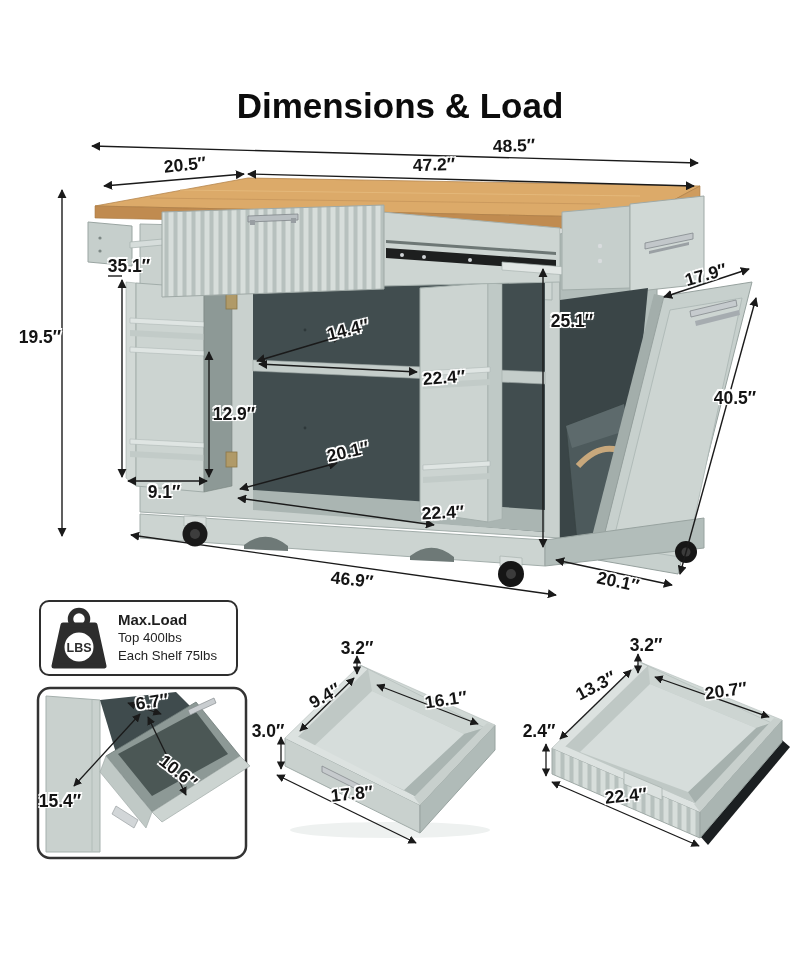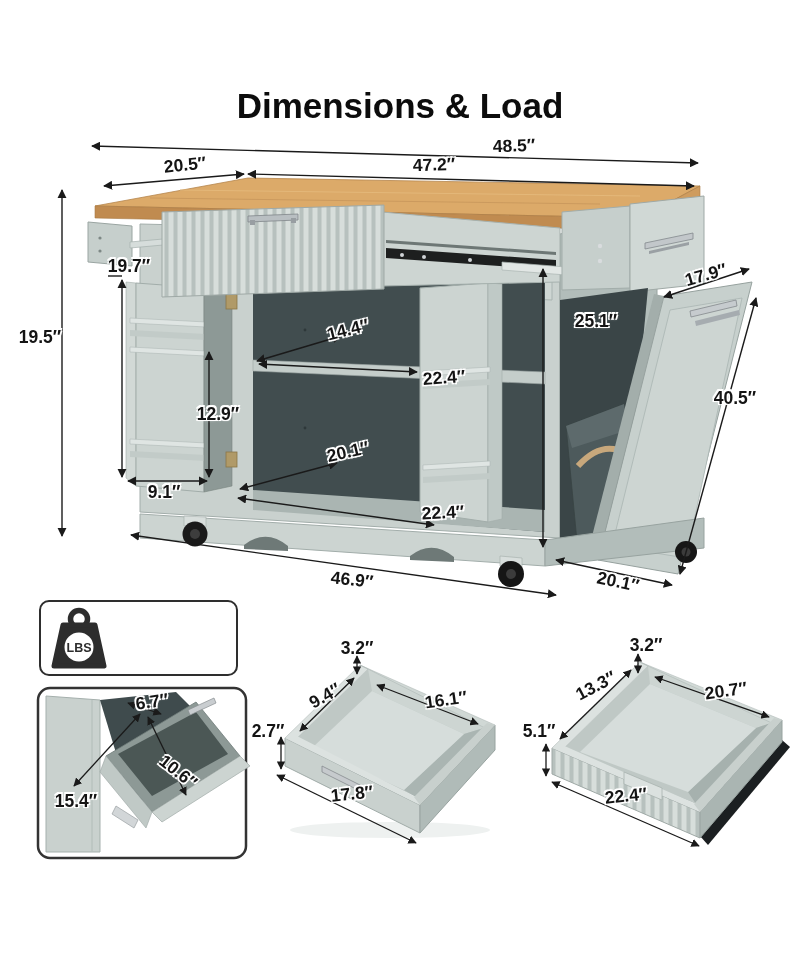--- a/index.html
+++ b/index.html
@@ -230,52 +230,57 @@
       <line x1="552" y1="782" x2="699" y2="846" marker-start="url(#arr)" marker-end="url(#arr)"></line>
     </g>
   </g>
 </svg>
 
 <div class="page-title">Dimensions &amp; Load</div>
 
 <div class="dim-label" style="left:514px;top:146px;--r:-2deg">48.5″</div>
 <div class="dim-label" style="left:185px;top:165px;--r:-6deg">20.5″</div>
 <div class="dim-label" style="left:434px;top:165px;--r:-2deg">47.2″</div>
-<div class="dim-label" style="left:129px;top:266px">19.7″</div>
+<div class="dim-label" style="left:129px;top:266px">35.1″</div>
 <div class="dim-label" style="left:40px;top:337px">19.5″</div>
 <div class="dim-label" style="left:348px;top:330px;--r:-14deg">14.4″</div>
 <div class="dim-label" style="left:444px;top:378px;--r:-4deg">22.4″</div>
-<div class="dim-label" style="left:218px;top:414px">12.9″</div>
-<div class="dim-label" style="left:596px;top:321px">25.1″</div>
+<div class="dim-label" style="left:234px;top:414px">12.9″</div>
+<div class="dim-label" style="left:572px;top:321px">25.1″</div>
 <div class="dim-label" style="left:706px;top:275px;--r:-16deg">17.9″</div>
 <div class="dim-label" style="left:735px;top:398px">40.5″</div>
 <div class="dim-label" style="left:348px;top:452px;--r:-13deg">20.1″</div>
 <div class="dim-label" style="left:164px;top:492px">9.1″</div>
 <div class="dim-label" style="left:443px;top:513px;--r:-3deg">22.4″</div>
 <div class="dim-label" style="left:352px;top:580px;--r:6deg">46.9″</div>
 <div class="dim-label" style="left:618px;top:582px;--r:12deg">20.1″</div>
 
 <div class="dim-label" style="left:152px;top:702px;--r:-8deg">6.7″</div>
 <div class="dim-label" style="left:178px;top:772px;--r:38deg">10.6″</div>
-<div class="dim-label" style="left:76px;top:801px">15.4″</div>
+<div class="dim-label" style="left:60px;top:801px">15.4″</div>
 
 <div class="dim-label" style="left:357px;top:648px">3.2″</div>
 <div class="dim-label" style="left:325px;top:696px;--r:-30deg">9.4″</div>
 <div class="dim-label" style="left:446px;top:700px;--r:-8deg">16.1″</div>
-<div class="dim-label" style="left:268px;top:731px">2.7″</div>
+<div class="dim-label" style="left:268px;top:731px">3.0″</div>
 <div class="dim-label" style="left:352px;top:794px;--r:-6deg">17.8″</div>
 
 <div class="dim-label" style="left:646px;top:645px">3.2″</div>
 <div class="dim-label" style="left:596px;top:686px;--r:-28deg">13.3″</div>
 <div class="dim-label" style="left:726px;top:691px;--r:-8deg">20.7″</div>
-<div class="dim-label" style="left:539px;top:731px">5.1″</div>
+<div class="dim-label" style="left:539px;top:731px">2.4″</div>
 <div class="dim-label" style="left:626px;top:796px;--r:-6deg">22.4″</div>
 
 <div class="badge">
   <svg width="60" height="64" viewBox="0 0 60 64">
     <circle cx="30" cy="13" r="8.5" fill="none" stroke="#2d2d2d" stroke-width="5.5"></circle>
     <path d="M14,19 L46,19 L55,60 L5,60 Z" fill="#2d2d2d" stroke="#2d2d2d" stroke-width="5" stroke-linejoin="round"></path>
     <circle cx="30" cy="41" r="14.5" fill="#ffffff"></circle>
     <text x="30" y="46" text-anchor="middle" font-family="Liberation Sans, sans-serif" font-size="12.5" font-weight="700" fill="#2d2d2d">LBS</text>
   </svg>
+  <div class="badge-text">
+    <span class="bt1">Max.Load</span>
+    <span class="bt2">Top 400lbs</span>
+    <span class="bt2">Each Shelf 75lbs</span>
+  </div>
 </div>
 
 </div>
 
 </body></html>

